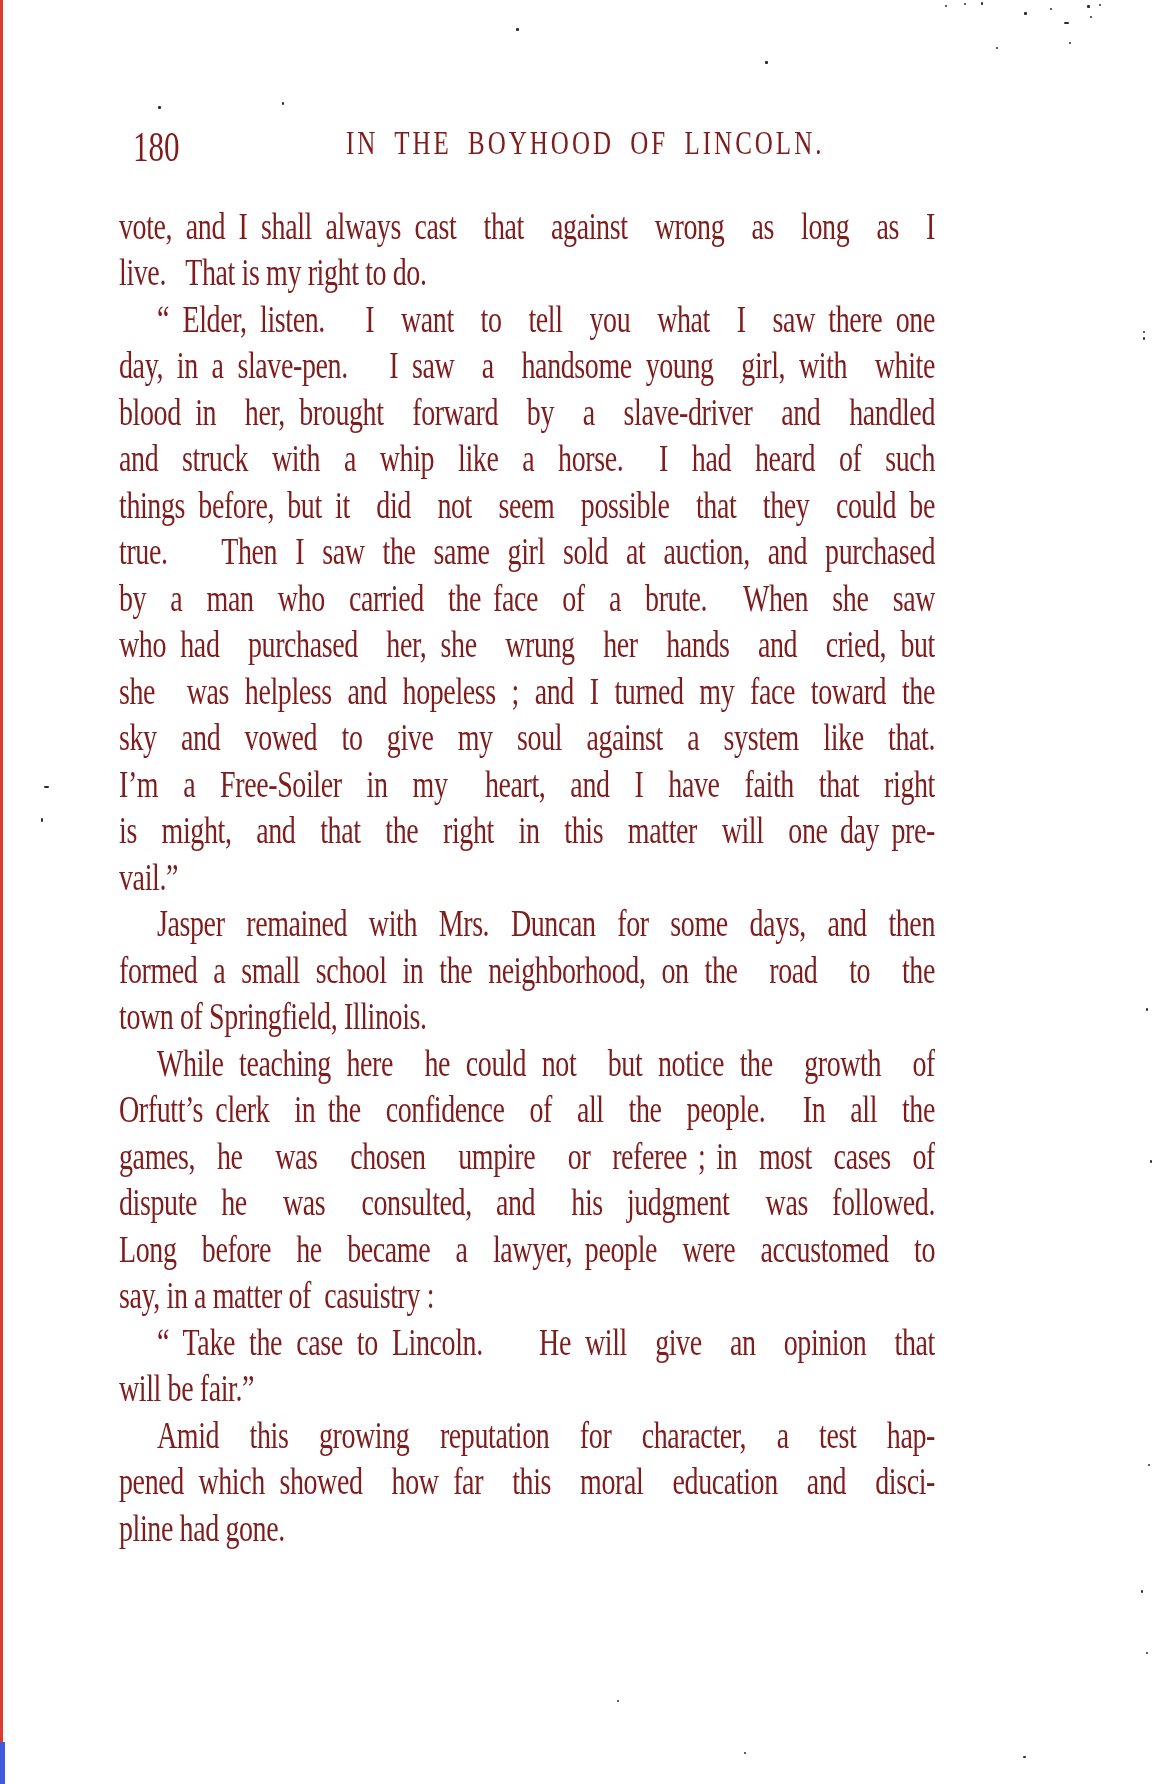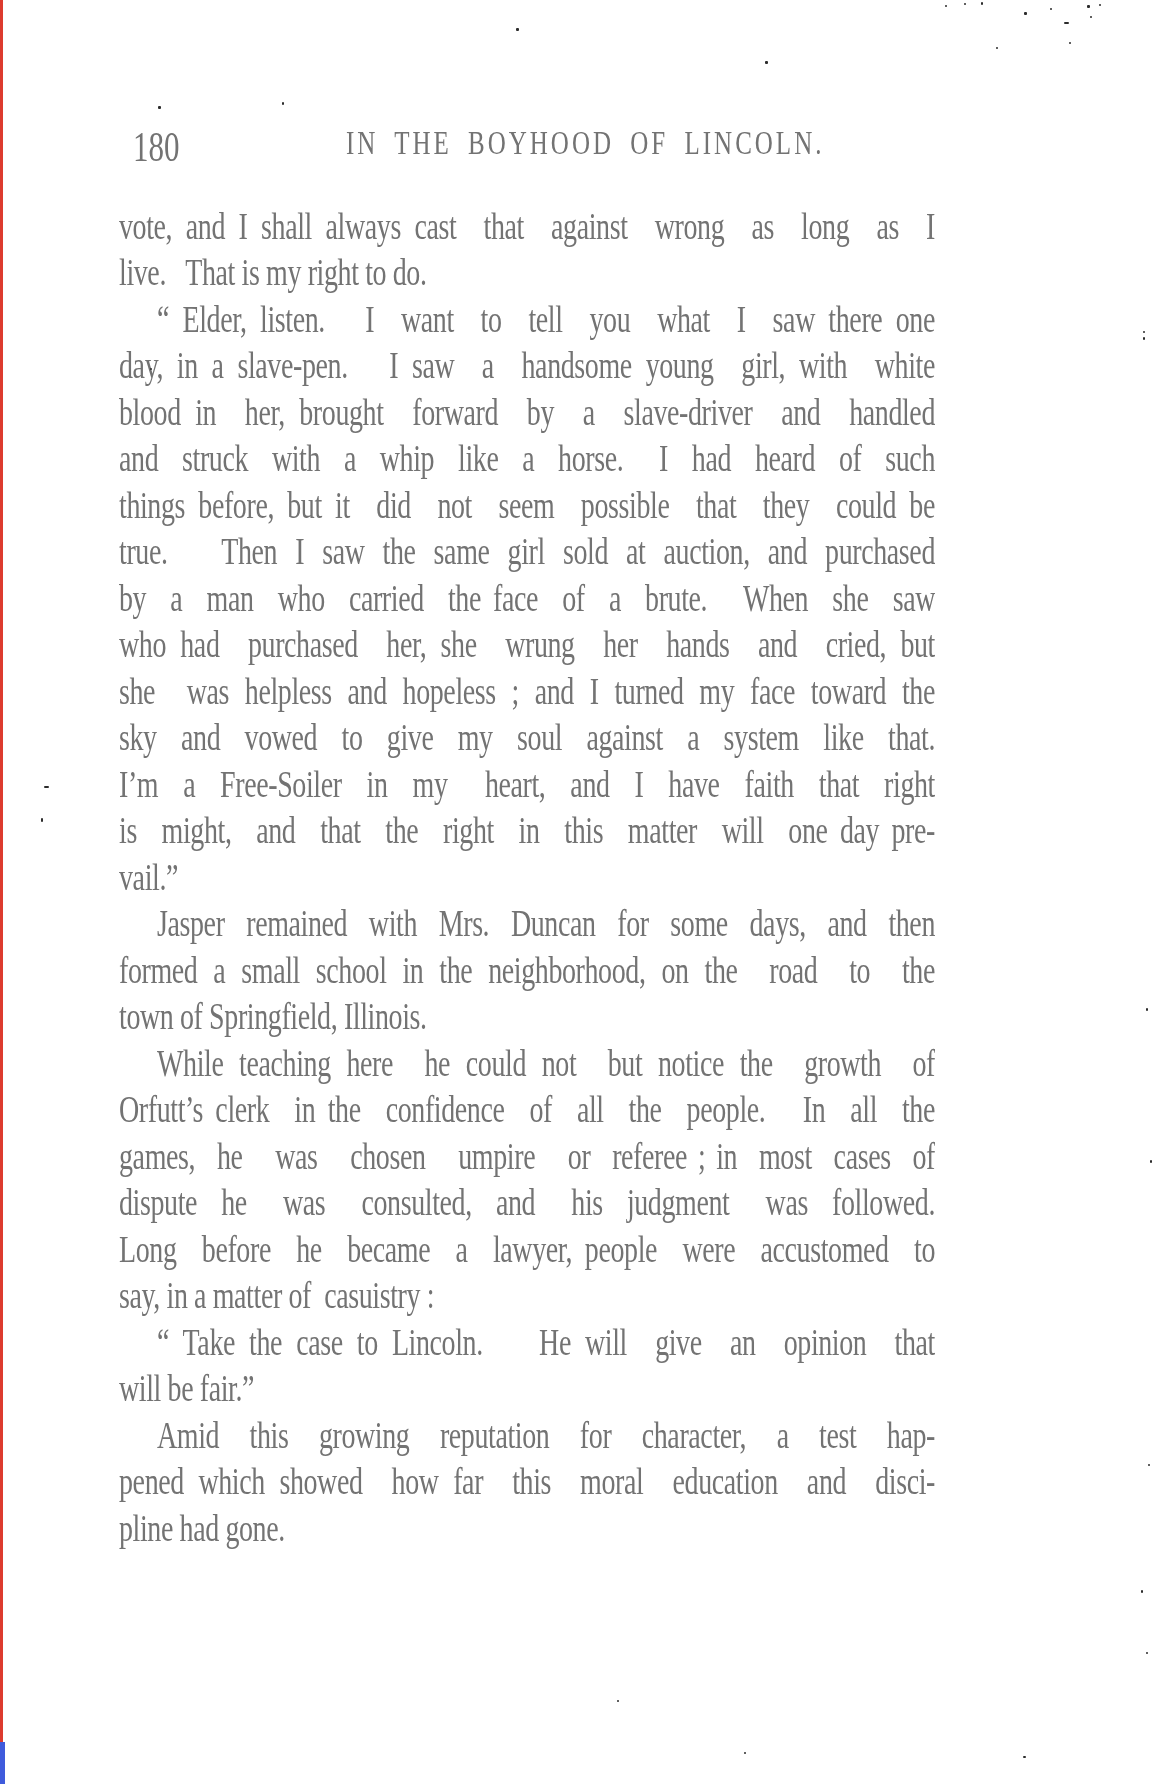--- a/index.html
+++ b/index.html
@@ -2,21 +2,21 @@
 <html><head>
 <meta charset="utf-8">
 <style>
   html,body{margin:0;padding:0;background:#ffffff;}
   .page{
     position:relative;
     width:1159px;height:1784px;
     background:#ffffff;
     overflow:hidden;
     font-family:"Liberation Serif","DejaVu Serif",serif;
-    color:#737373;
+    color:#7f1d1d;
   }
   
   .edge-strip{position:absolute;left:0;}
   .edge-strip.red{top:0;width:3px;height:1742px;}
   .edge-strip.blue{top:1742px;width:5px;height:42px;}
 
   
   .folio{
     position:absolute;left:133px;top:124px;
     font-size:31px;line-height:34px;

